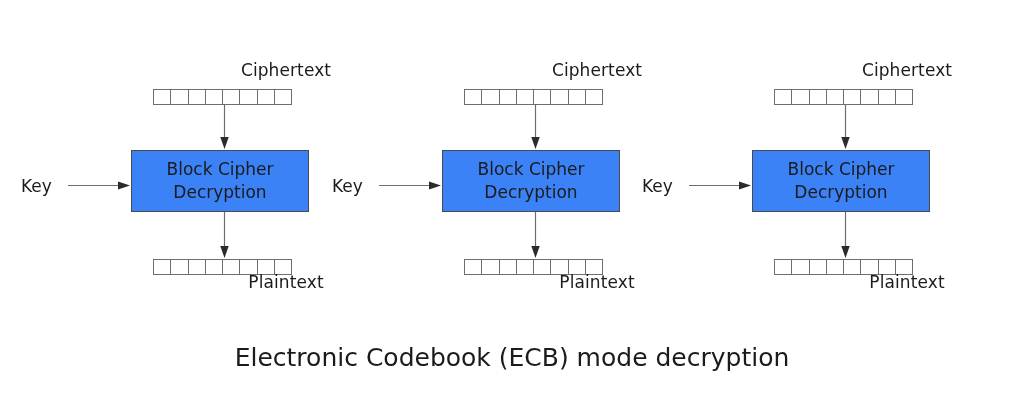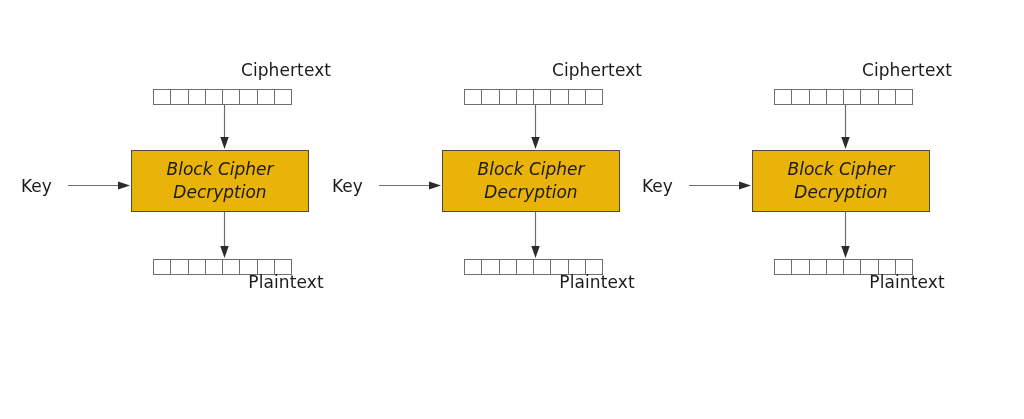--- a/index.html
+++ b/index.html
@@ -68,26 +68,25 @@
 
   
   .cipher-box {
     position: absolute;
     left: 0px;
     top: 150px;
     width: 178px;
     height: 62px;
     border: 1px solid #4a4a4a;
     box-sizing: border-box;
-    background: #eab308;
+    background: #3b82f6;
     display: flex;
     flex-direction: column;
     align-items: center;
     justify-content: center;
-    font-style: italic;
   }
   .cipher-box .line {
     font-size: 17px;
     line-height: 23px;
     color: #1b1b1b;
     white-space: nowrap;
   }
 
   
   .arrow-v {
@@ -306,14 +305,15 @@
       <div class="cell"></div>
       <div class="cell"></div>
       <div class="cell"></div>
       <div class="cell"></div>
       <div class="cell"></div>
     </div>
 
     <div class="lbl lbl-plaintext">Plaintext</div>
   </div>
 
+  <div id="caption">Electronic Codebook (ECB) mode decryption</div>
 
 </div>
 
 </body></html>

